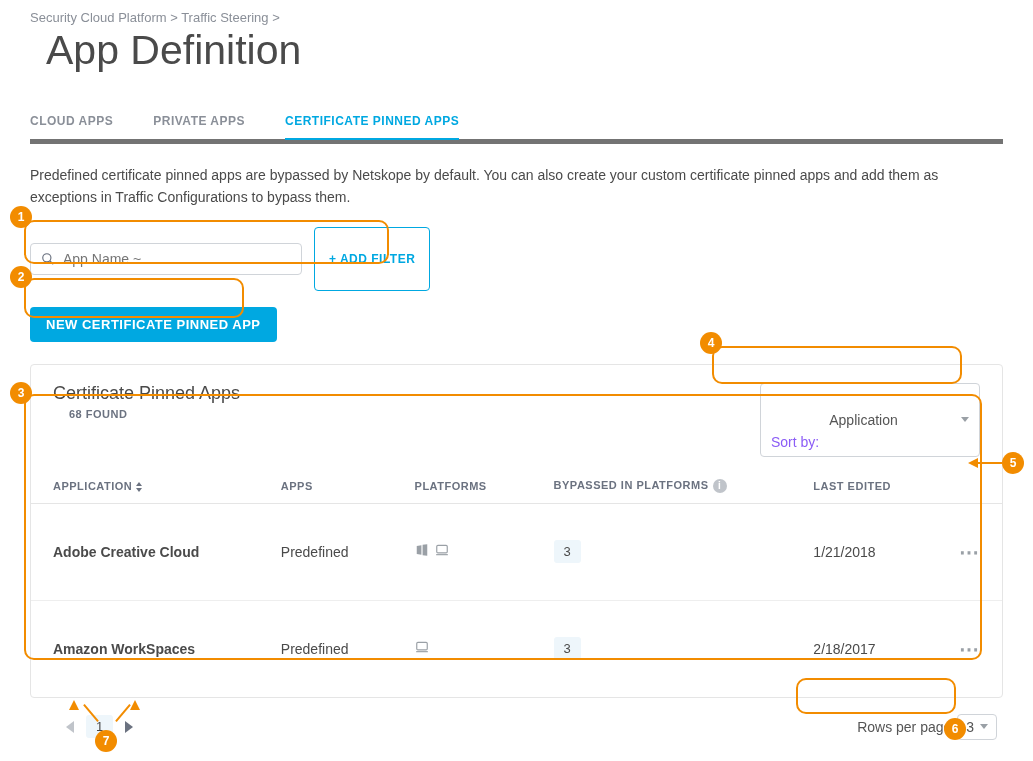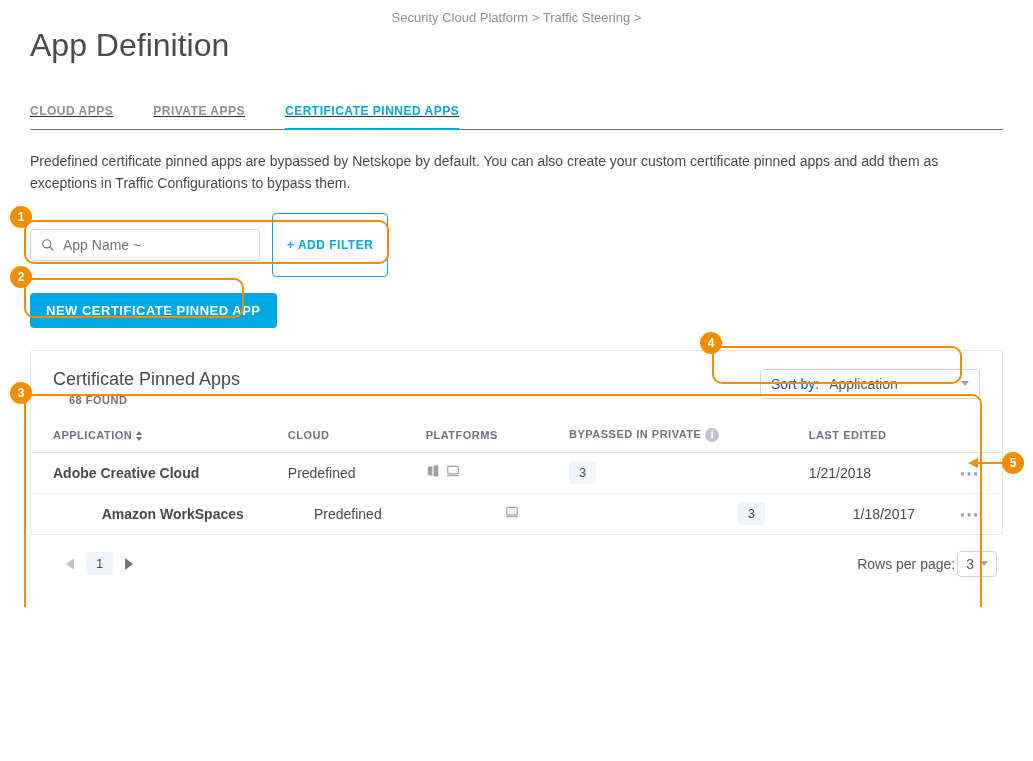--- a/index.html
+++ b/index.html
@@ -12,34 +12,32 @@
     width: 1033px;
   }
   .page {
     padding: 10px 30px 30px 30px;
     position: relative;
   }
   .breadcrumb {
     font-size: 13px;
     color: #8a8f98;
     margin-bottom: 2px;
-    text-align: center;
   }
   .page-title {
-    font-size: 32px;
+    font-size: 41px;
     font-weight: 300;
     color: #4a4a4a;
-    margin: 0 0 30px 0;
+    margin: 0 0 30px 16px;
   }
   .tabs {
     display: flex;
     gap: 40px;
-    border-bottom: 1px solid #737373;
+    border-bottom: 5px solid #737373;
     margin-bottom: 20px;
-    text-decoration: underline;
   }
   .tab {
     padding: 10px 0;
     font-size: 12px;
     font-weight: 600;
     letter-spacing: 0.5px;
     color: #8a8f98;
     cursor: pointer;
     border-bottom: 2px solid transparent;
     margin-bottom: -1px;
@@ -60,21 +58,21 @@
     align-items: center;
     gap: 12px;
     margin-bottom: 16px;
   }
   .search-box {
     display: flex;
     align-items: center;
     border: 1px solid #d0d4d9;
     border-radius: 4px;
     padding: 6px 10px;
-    width: 230px;
+    width: 272px;
     background: #fff;
   }
   .search-box svg { flex: none; }
   .search-box input {
     border: none;
     outline: none;
     font-size: 14px;
     margin-left: 6px;
     width: 100%;
     color: #555;
@@ -130,21 +128,21 @@
     display: flex;
     align-items: center;
     border: 1px solid #d0d4d9;
     border-radius: 4px;
     padding: 6px 10px;
     font-size: 14px;
     color: #555;
     min-width: 220px;
     justify-content: space-between;
   }
-  .sort-by .lbl { color: #1d4ed8; margin-right: 10px; }
+  .sort-by .lbl { color: #8b5cf6; margin-right: 10px; margin-top: 44px; }
   .sort-by .val { flex: 1; }
   .triangle-down {
     width: 0; height: 0;
     border-left: 4px solid transparent;
     border-right: 4px solid transparent;
     border-top: 5px solid #9aa0a6;
   }
   table {
     width: 100%;
     border-collapse: collapse;
@@ -154,25 +152,25 @@
     font-size: 11px;
     font-weight: 600;
     letter-spacing: 0.5px;
     color: #6b7280;
     padding: 14px 22px 10px 22px;
     border-bottom: 1px solid #e5e5e5;
   }
   tbody td {
     font-size: 14px;
     color: #4a4a4a;
-    padding: 8px 22px;
+    padding: 36px 22px;
     border-bottom: 1px solid #eee;
     vertical-align: middle;
   }
-  tbody tr:last-child td { border-bottom: none; text-align: right; }
+  tbody tr:last-child td { border-bottom: none; }
   .app-name { font-weight: 600; }
   .badge {
     display: inline-block;
     background: #eef6fb;
     color: #4a4a4a;
     padding: 4px 10px;
     border-radius: 3px;
     font-size: 13px;
   }
   .dots {
@@ -347,24 +345,24 @@
         <span class="triangle-down"></span>
       </div>
     </div>
 
     <table>
       <thead>
         <tr>
           <th>
             <span>APPLICATION</span><span class="sort-icon"></span>
           </th>
-          <th>CLOUD</th>
+          <th>APPS</th>
           <th>PLATFORMS</th>
           <th>
-            <span>BYPASSED IN PRIVATE</span><span class="info-icon">i</span>
+            <span>BYPASSED IN PLATFORMS</span><span class="info-icon">i</span>
           </th>
           <th>LAST EDITED</th>
           <th style="width:40px"></th>
         </tr>
       </thead>
       <tbody id="rows">
           <tr>
             <td class="app-name">Adobe Creative Cloud</td>
             <td>Predefined</td>
             <td class="platform-icons"><svg width="14" height="14" viewBox="0 0 24 24">
@@ -378,21 +376,21 @@
             <td><span class="dots">⋯</span></td>
           </tr>
           <tr>
             <td class="app-name">Amazon WorkSpaces</td>
             <td>Predefined</td>
             <td class="platform-icons"><svg width="14" height="14" viewBox="0 0 24 24">
                 <rect x="3" y="4" width="18" height="13" rx="2" fill="none" stroke="#9aa0a6" stroke-width="2"></rect>
                 <line x1="2" y1="20" x2="22" y2="20" stroke="#9aa0a6" stroke-width="2"></line>
               </svg></td>
             <td><span class="badge">3</span></td>
-            <td>1/18/2017</td>
+            <td>2/18/2017</td>
             <td><span class="dots">⋯</span></td>
           </tr>
         </tbody>
     </table>
   </div>
 
   <div class="footer-row">
     <div class="pager">
       <div class="arrow left"></div>
       <span class="page-num">1</span>

